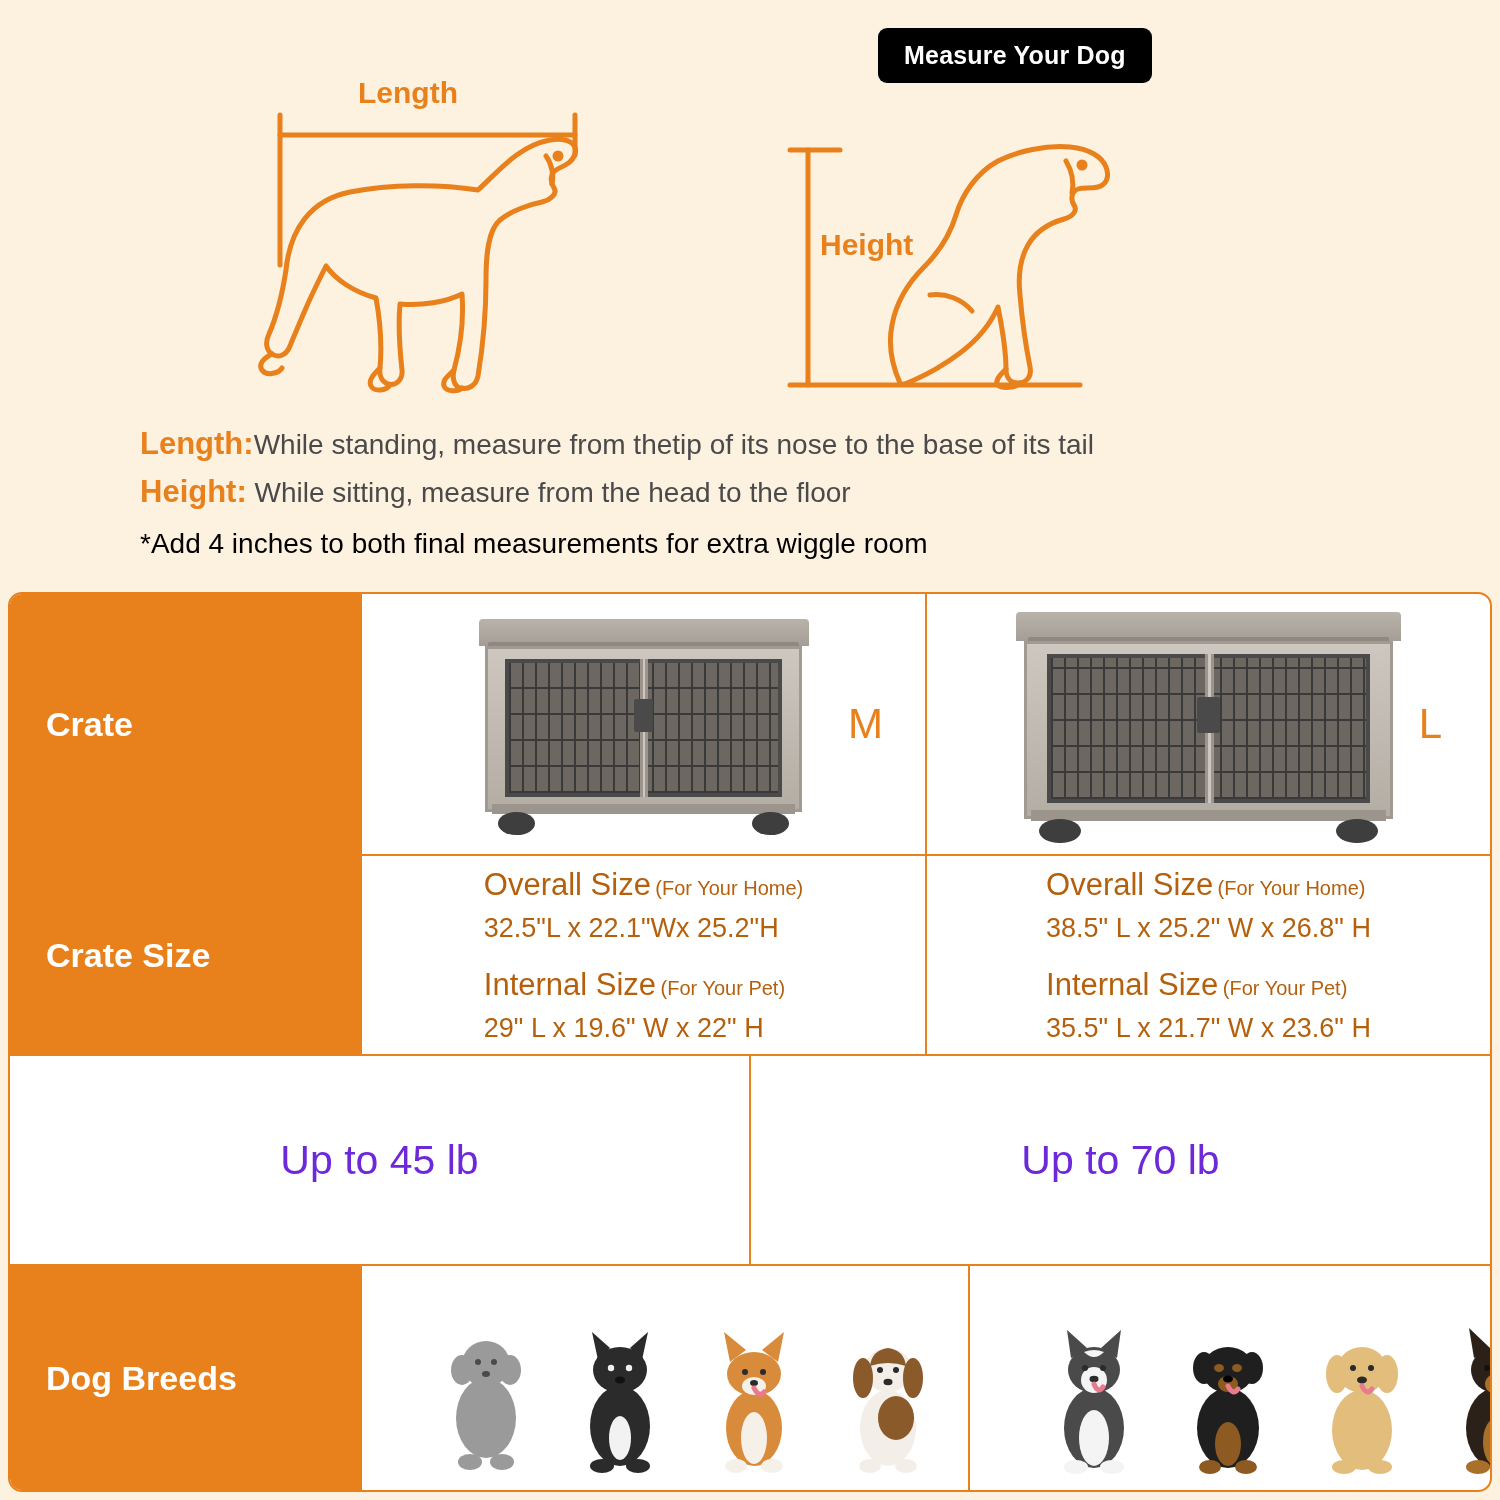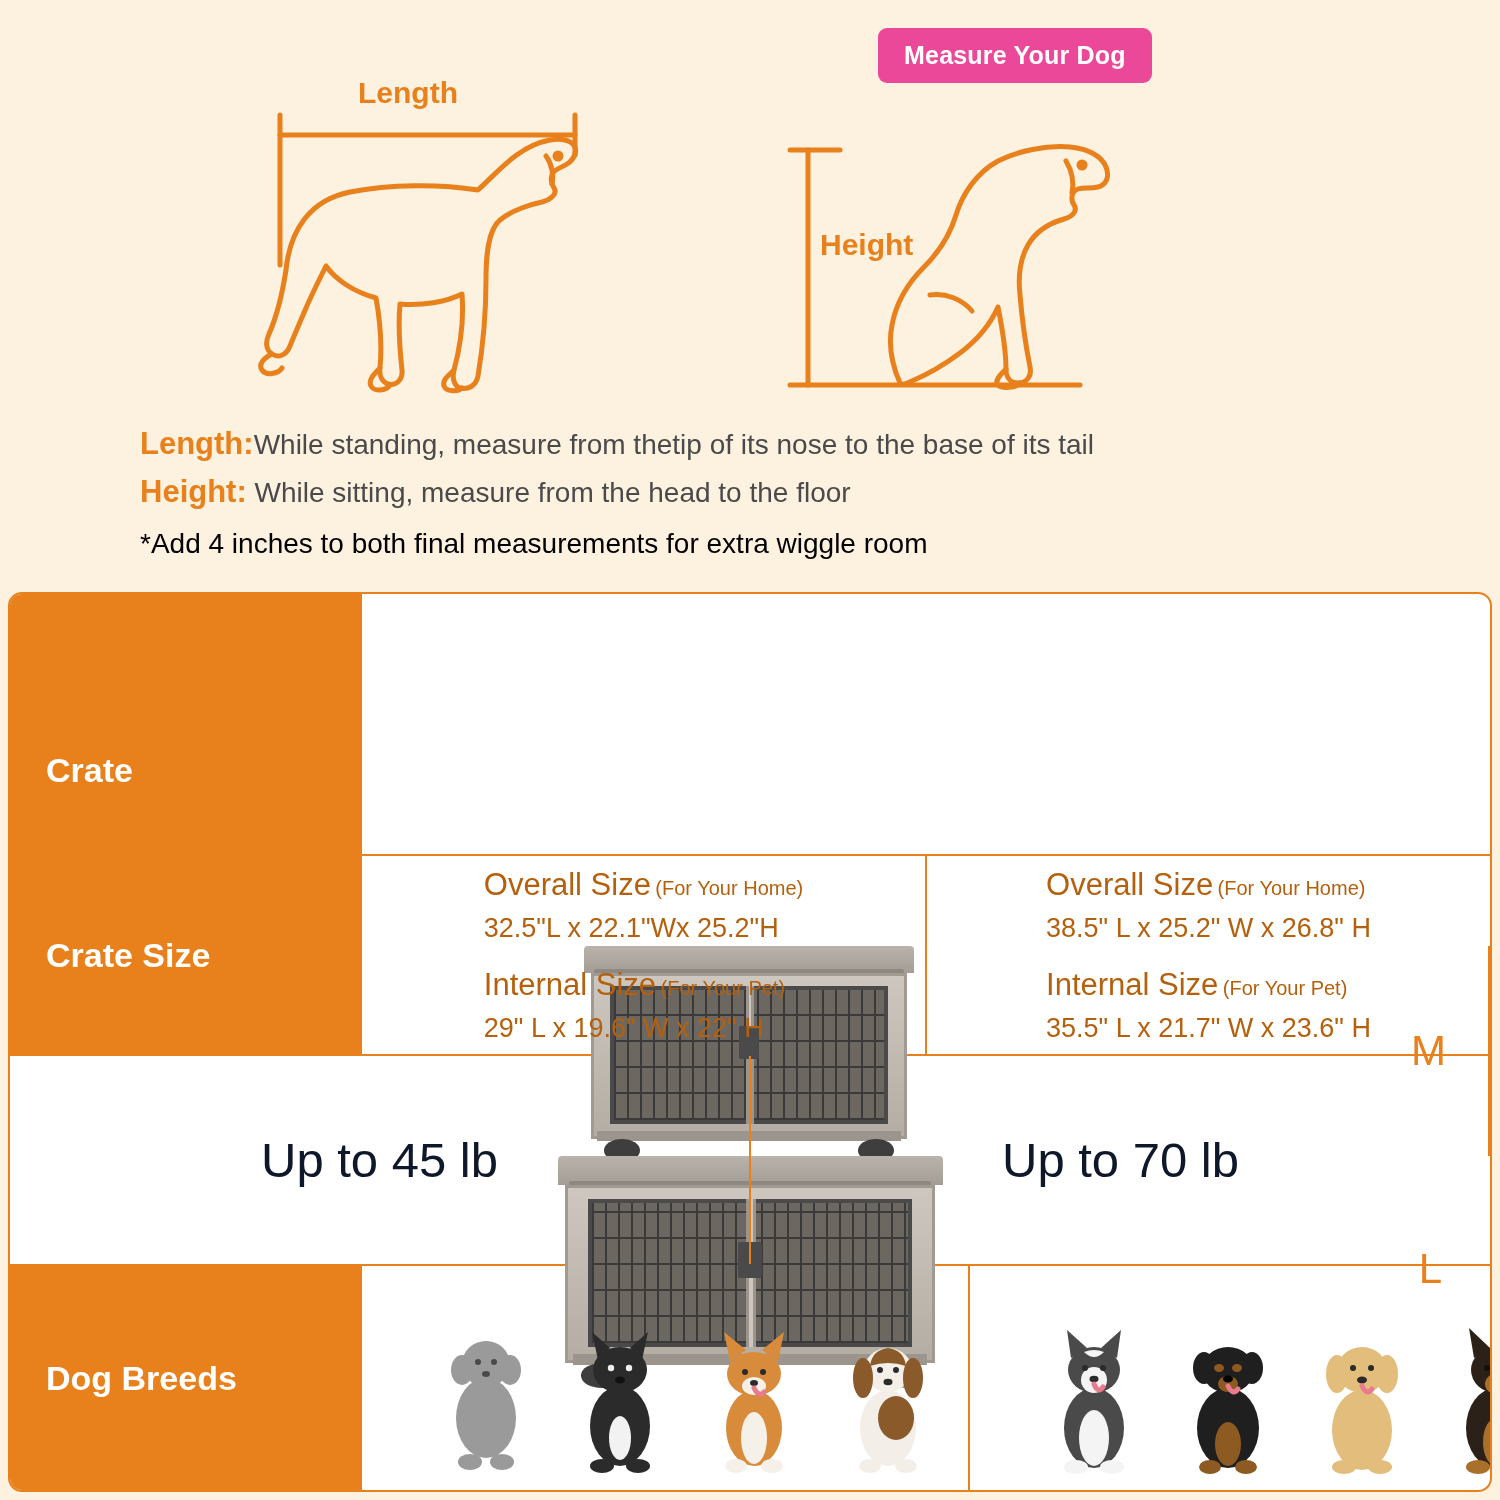--- a/index.html
+++ b/index.html
@@ -9,21 +9,21 @@
     background:#fdf1e0;
     font-family:"Liberation Sans", sans-serif;
     overflow:hidden;
     position:relative;
   }
   .page { position:relative; width:1500px; height:1500px; }
 
   
   .measure-badge {
     position:absolute; top:28px; left:878px;
-    background:#ec4899; color:#fff;
+    background:#000000; color:#fff;
     font-weight:bold; font-size:25px;
     padding:13px 26px; border-radius:9px;
     letter-spacing:.2px;
   }
 
   .dog-fig { position:absolute; }
   .fig-len { left:250px; top:80px; width:520px; height:330px; }
   .fig-hgt { left:780px; top:95px; width:430px; height:315px; }
 
   .label-length {
@@ -45,21 +45,21 @@
     position:absolute; left:8px; top:592px;
     width:1484px; height:900px;
     border:2px solid #e8801c;
     border-radius:14px;
     overflow:hidden;
     background:#fff;
     display:flex; flex-direction:column;
   }
   .row { display:flex; width:100%; border-bottom:2px solid #e8801c; }
   .row:last-child { border-bottom:none; }
-  .r1 { height:262px;flex-direction:column; }
+  .r1 { height:262px; }
   .r2 { height:200px; }
   .r3 { height:210px; }
   .r4 { height:224px;gap:44px; }
 
   .cell-head {
     width:352px; flex:0 0 352px;
     background:#e8801c; color:#fff;
     display:flex; align-items:center;
     padding-left:36px;
     font-size:34px; font-weight:bold;
@@ -125,21 +125,21 @@
     background:#9b958d;
   }
 
   
   .size-block { text-align:left; color:#c96a10; line-height:1.35; }
   .size-title { font-size:31px; color:#b5600d; display:inline; }
   .size-sub { font-size:20px; color:#b5600d; display:inline; margin-left:0; }
   .size-val { font-size:27px; color:#b5600d; margin:4px 0 18px 0; }
   .size-val.last { margin-bottom:0; }
 
-  .weight-text { font-size:49px; color:#0f172a; }
+  .weight-text { font-size:41px; color:#6d28d9; }
 
   
   .breeds { display:flex; align-items:flex-end; justify-content:center; gap:26px; width:100%; height:100%; padding:18px 26px 14px; }
   .breed { width:108px; height:150px; position:relative; }
   .breed .dog-svg { width:100%; height:100%; display:block; }
 </style>
 </head>
 <body>
 
 <div class="page">

